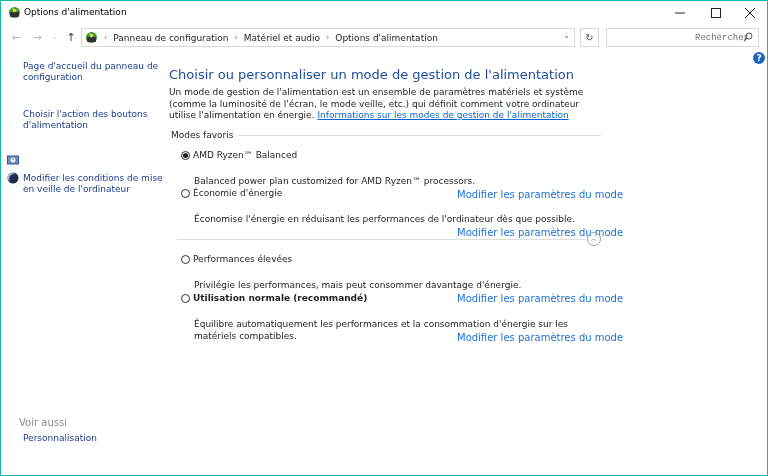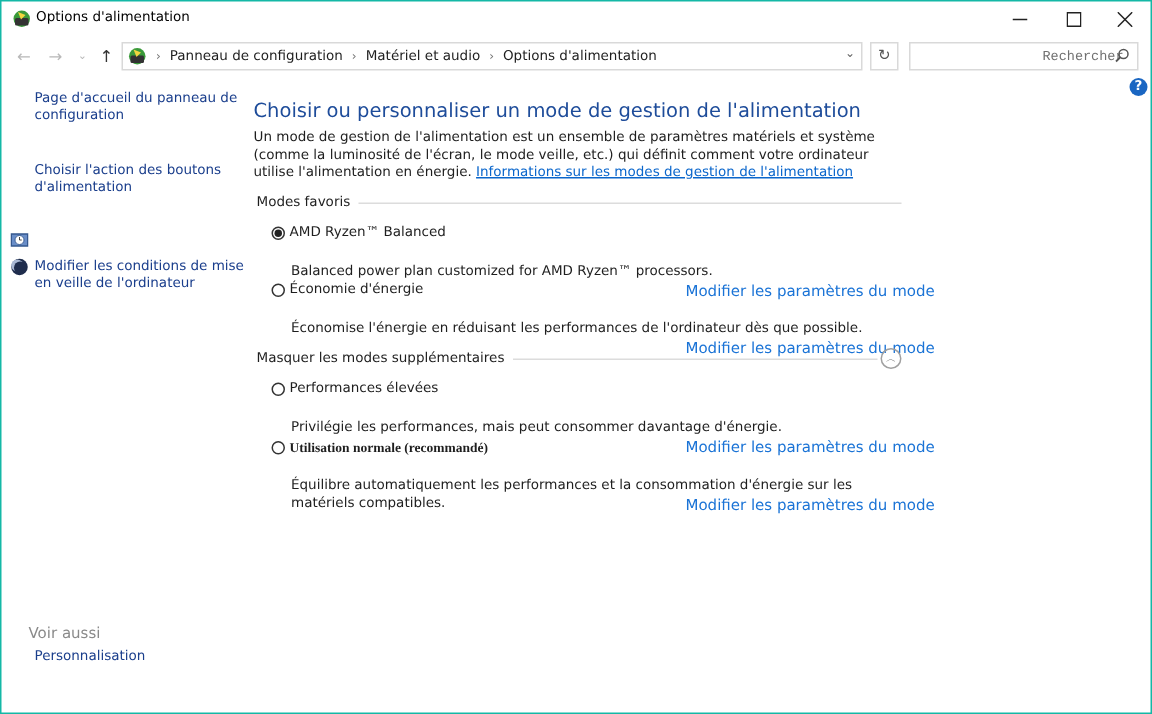--- a/index.html
+++ b/index.html
@@ -56,21 +56,21 @@
   .intro { position: absolute; left: 0; top: 34px; width: 420px; font-size: 9px; line-height: 11.5px; color: #1e1e1e; }
   .intro a { color: #0a66cc; text-decoration: underline; }
   .group-header { position: absolute; left: 2px; display: flex; align-items: center; width: 430px; font-size: 9px; color: #1e1e1e; }
   .group-header .line { flex: 1; height: 1px; background: #dcdcdc; margin-left: 6px; }
   .collapse-btn { width: 12px; height: 12px; border: 1px solid #a0a0a0; border-radius: 50%; display: flex; align-items: center; justify-content: center; color: #777; font-size: 7px; margin-left: 2px; }
   .plan { position: absolute; left: 12px; width: 420px; }
   .plan-row { display: flex; align-items: center; height: 12px; }
   .radio { width: 9px; height: 9px; border: 1px solid #333; border-radius: 50%; box-sizing: border-box; display: flex; align-items: center; justify-content: center; margin-right: 3px; background: #fff; }
   .radio .dot { width: 5px; height: 5px; border-radius: 50%; background: #222; }
   .plan-name { font-size: 9px; color: #1e1e1e; }
-  .plan-name.bold { font-weight: bold; font-family: Liberation Serif, serif; }
+  .plan-name.bold { font-weight: bold; }
   .plan-link { position: absolute; left: 276px; top: 0; color: #1a73d6; font-size: 10px; white-space: nowrap; margin-top: 40px; }
   .plan-desc { margin-left: 13px; margin-top: 15px; font-size: 9px; color: #1e1e1e; line-height: 11.5px; width: 405px; }
 </style>
 </head>
 <body>
 
 <div class="window">
 
   <div class="titlebar">
     <svg class="title-icon" viewBox="0 0 13 13">
@@ -185,21 +185,20 @@
     <div class="plan" style="top:134px">
       <div class="plan-row">
         <span class="radio"></span>
         <span class="plan-name">Économie d'énergie</span>
       </div>
       <a class="plan-link">Modifier les paramètres du mode</a>
       <div class="plan-desc">Économise l'énergie en réduisant les performances de l'ordinateur dès que possible.</div>
     </div>
 
     <div class="group-header" style="top:179px">
-      <span>Masquer les modes supplémentaires</span>
       <span class="line"></span>
       <span class="collapse-btn">
           <span>︿</span>
         </span>
     </div>
 
     <div class="plan" style="top:200px">
       <div class="plan-row">
         <span class="radio"></span>
         <span class="plan-name">Performances élevées</span>

